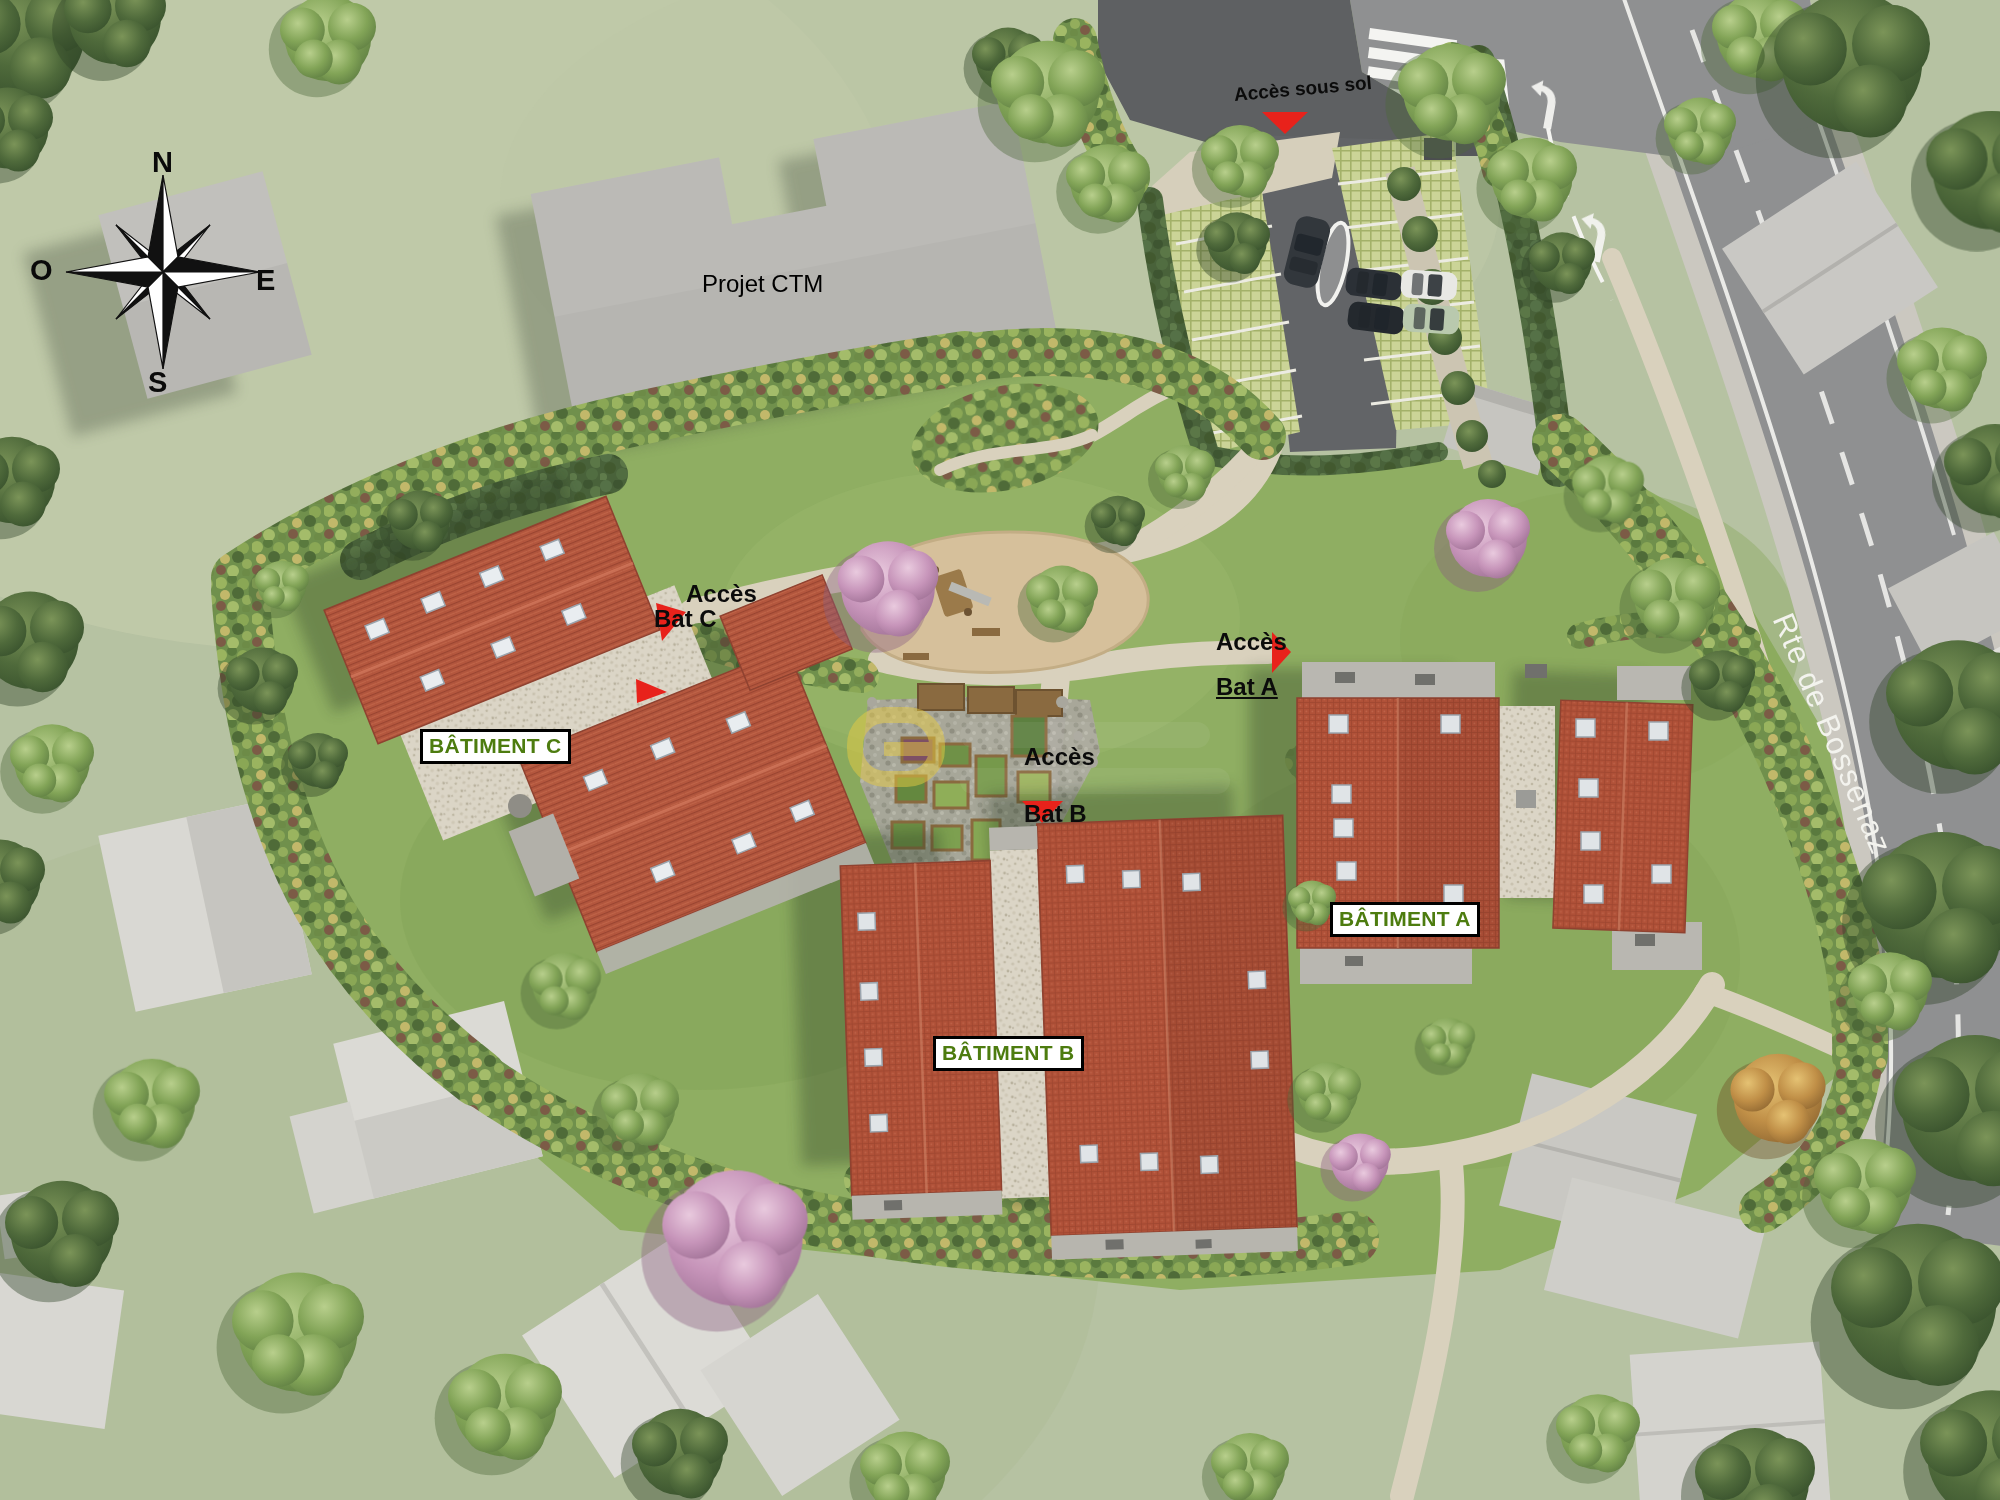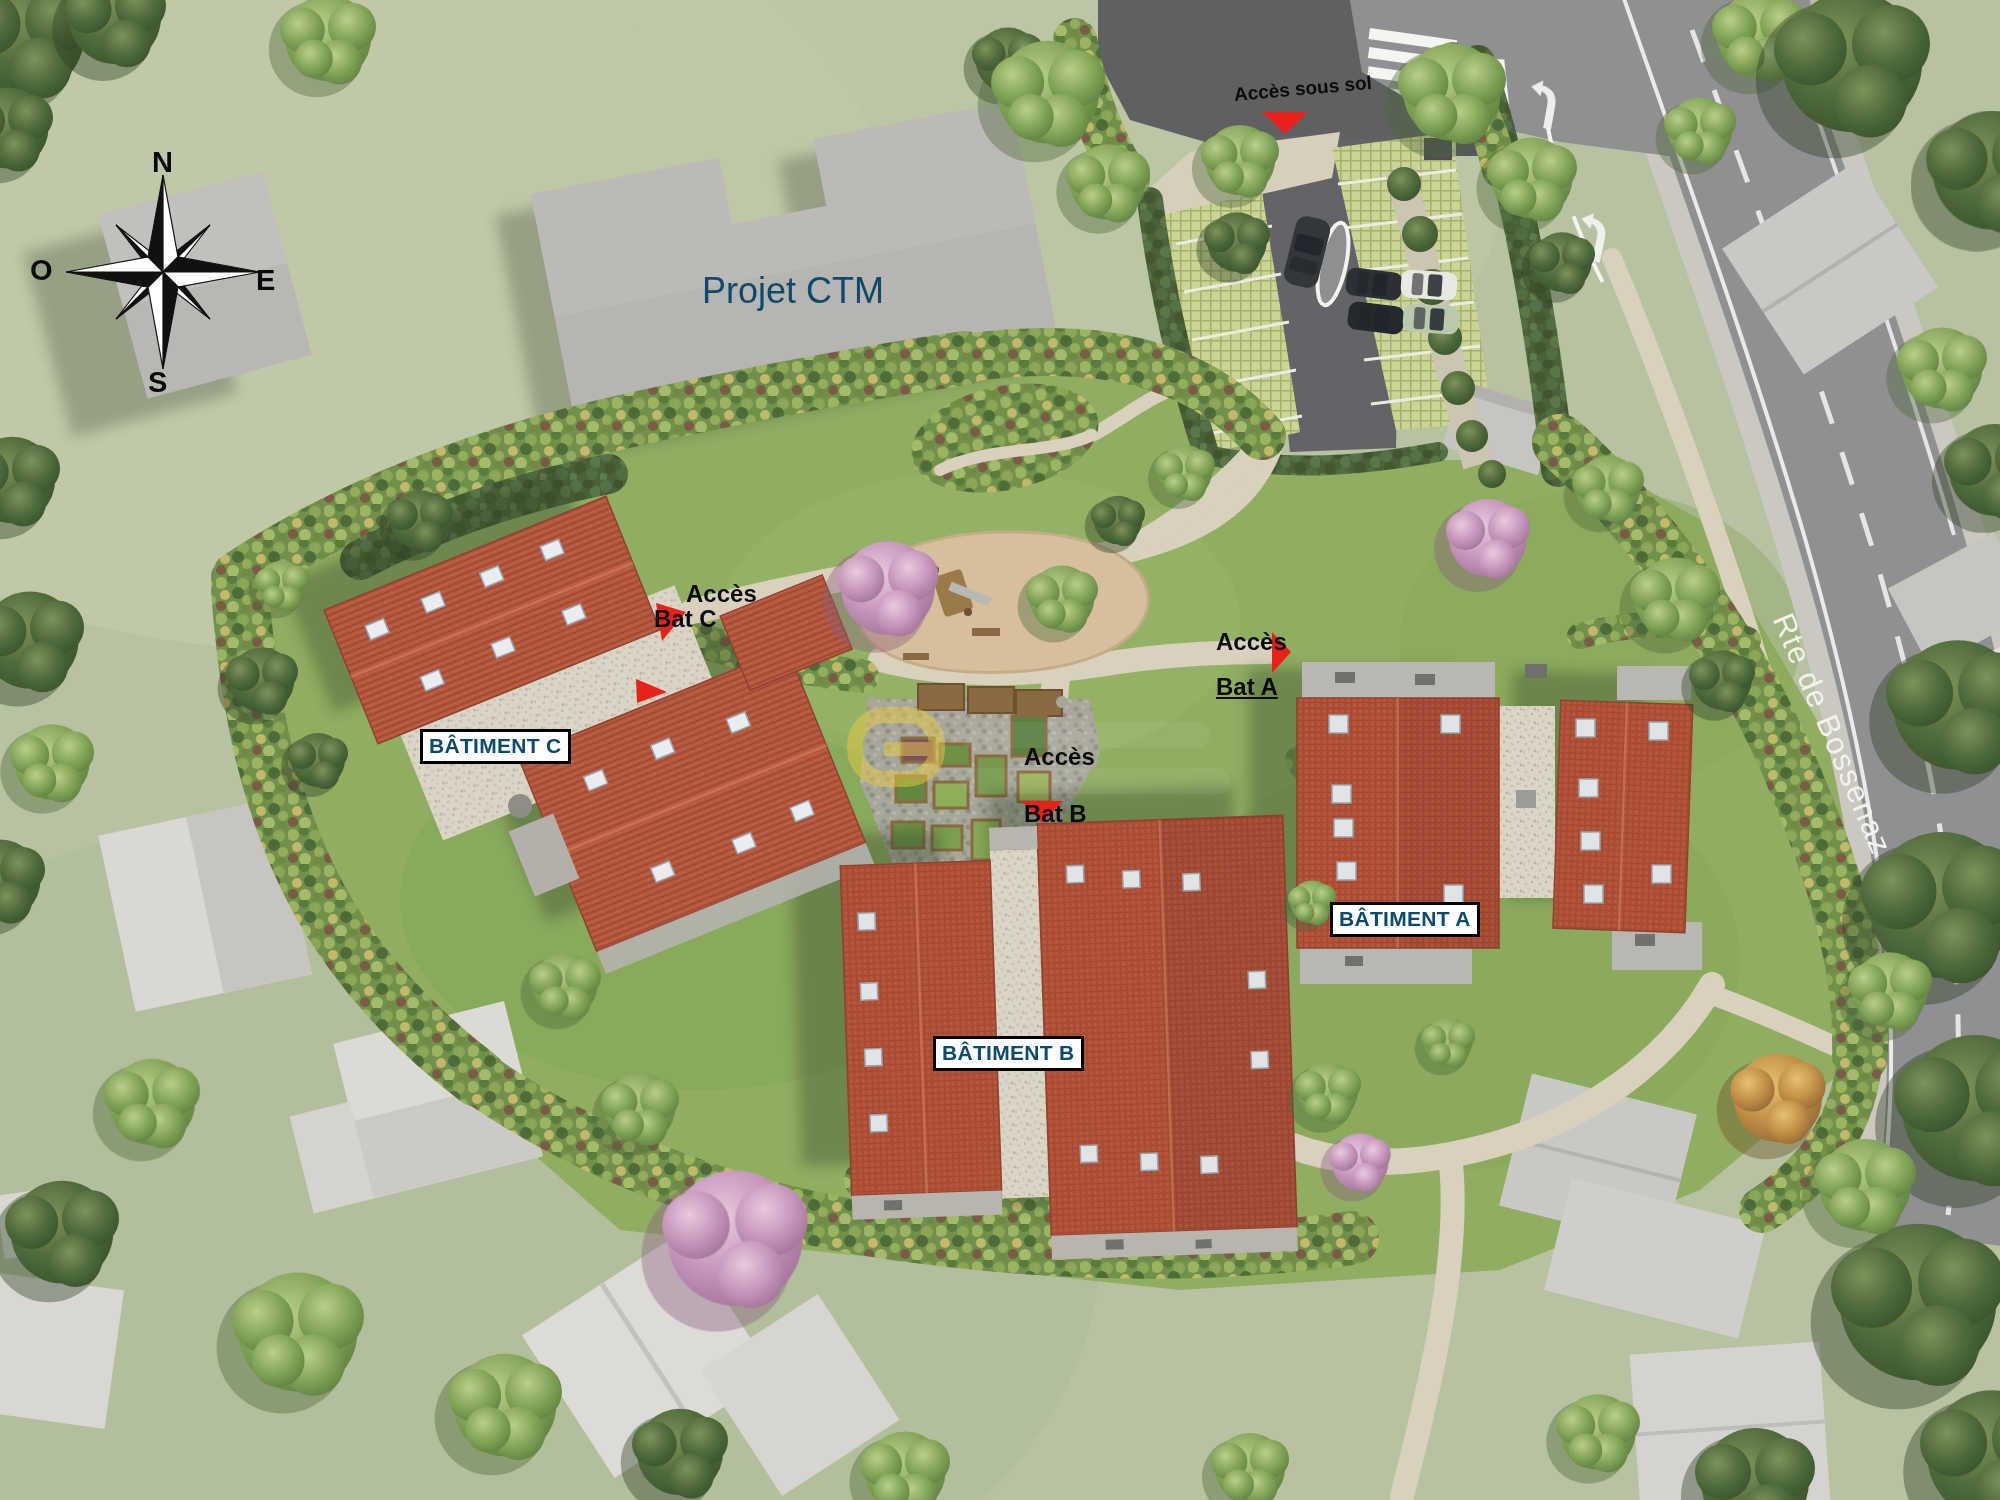--- a/index.html
+++ b/index.html
@@ -2,24 +2,24 @@
 <html><head>
 <meta charset="utf-8">
 <style>
   html,body{margin:0;padding:0;background:#b6c2a2;}
   #stage{position:relative;width:2000px;height:1500px;overflow:hidden;
          font-family:"Liberation Sans",sans-serif;}
   #scene{position:absolute;left:0;top:0;}
   .lbl{position:absolute;color:#0b0b0b;font-weight:700;white-space:nowrap;}
   .access-line{font-size:24px;line-height:22px;}
   .lbl-sous-sol{font-size:19px;transform:rotate(-5deg);transform-origin:0 0;}
-  .bbox{position:absolute;background:#ffffff;border:3px solid #000;color:#0c4a6e;
+  .bbox{position:absolute;background:#ffffff;border:3px solid #000;color:#4d7c0f;
         font-weight:700;font-size:21px;line-height:26px;padding:1px 6px 2px;
         white-space:nowrap;letter-spacing:.3px;}
-  .lbl-ctm{position:absolute;color:#0c4a6e;font-weight:400;font-size:36px;white-space:nowrap;}
+  .lbl-ctm{position:absolute;color:#000000;font-weight:400;font-size:24px;white-space:nowrap;}
   .lbl-road{position:absolute;color:#f3f3ee;font-weight:400;font-size:31px;letter-spacing:1.5px;
             transform:rotate(67deg);transform-origin:0 0;white-space:nowrap;}
   .compass-letter{position:absolute;font-size:29px;font-weight:700;color:#0a0a0a;}
 </style>
 </head>
 <body>
 
 <div id="stage">
 <svg id="scene" width="2000" height="1500" viewBox="0 0 2000 1500">
   <defs>

